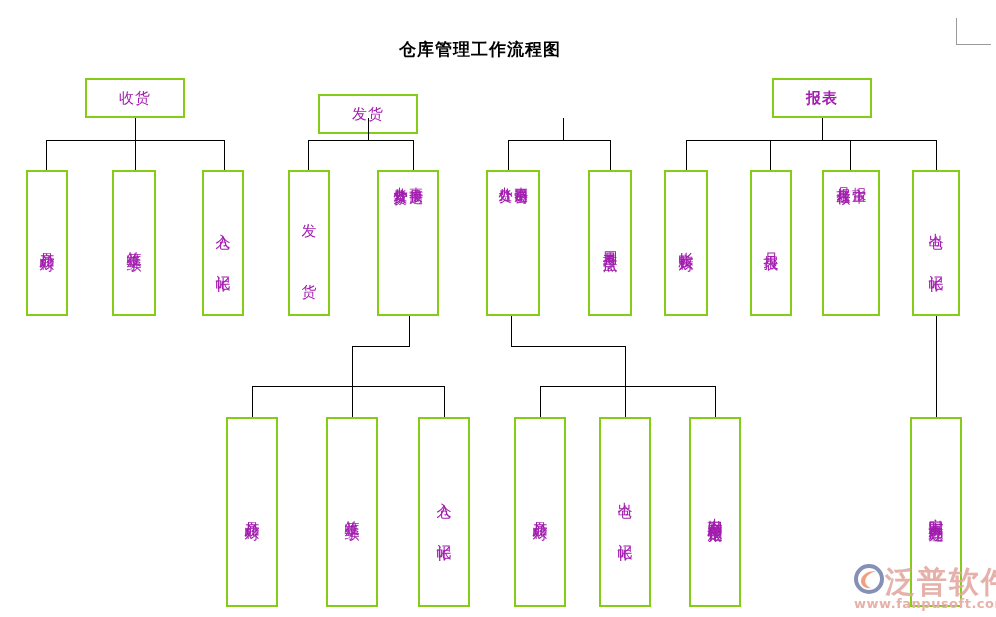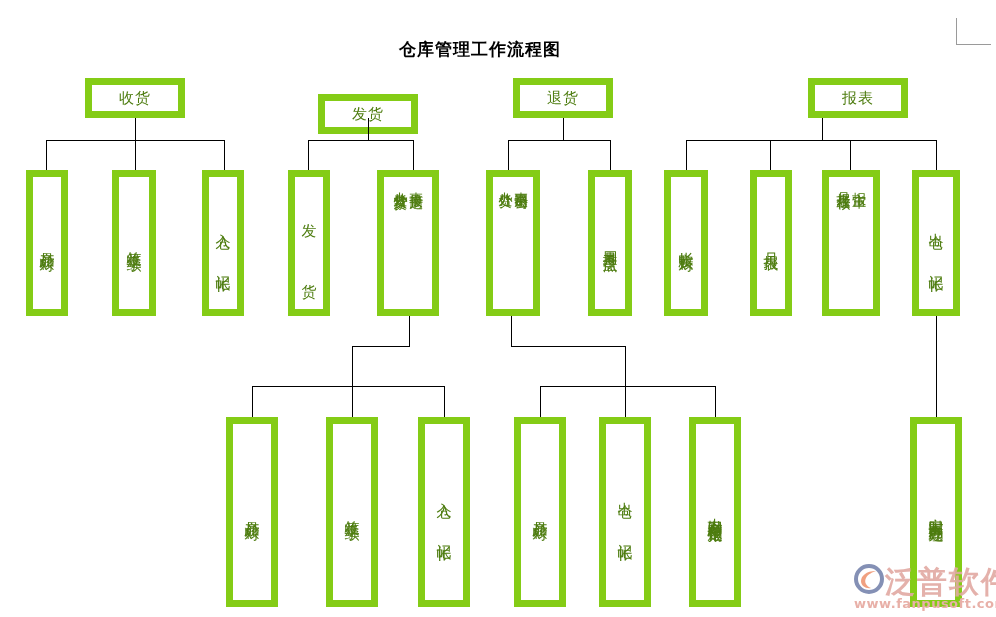--- a/index.html
+++ b/index.html
@@ -27,24 +27,24 @@
     font-weight:bold;
     font-size:17px;
     letter-spacing:1px;
     color:#000;
     white-space:nowrap;
   }
 
   
   .box{
     position:absolute;
-    border:7px solid #84cc16;
+    border:2px solid #84cc16;
     background:transparent;
     box-sizing:border-box;
-    color:#4d7c0f;
+    color:#a21caf;
   }
   
   .box.h{
     display:flex;
     align-items:center;
     justify-content:center;
     font-size:15px;
     letter-spacing:1px;
   }
   
@@ -158,21 +158,20 @@
   <div class="box v" style="left:226px;top:417px;width:52px;height:190px;">
     <span class="vtext">产品核对</span>
   </div>
   <div class="box v" style="left:326px;top:417px;width:52px;height:190px;">
     <span class="vtext">签收手续</span>
   </div>
   <div class="box v" style="left:418px;top:417px;width:52px;height:190px;">
     <span class="vtext">入仓  记帐</span>
   </div>
 
-  <div class="box h" style="left:513px;top:78px;width:100px;height:40px;">退货</div>
   <div class="ln v" style="left:563px;top:118px;height:22px;"></div>
   <div class="ln h" style="left:508px;top:140px;width:102px;"></div>
   <div class="ln v" style="left:508px;top:140px;height:30px;"></div>
   <div class="ln v" style="left:610px;top:140px;height:30px;"></div>
 
   <div class="box v2" style="left:486px;top:170px;width:54px;height:146px;">
     <span class="vcols"><span>事退回公司</span>
 <span>办处货</span></span>
   </div>
   <div class="box v" style="left:588px;top:170px;width:44px;height:146px;">
@@ -190,21 +189,21 @@
   <div class="box v" style="left:514px;top:417px;width:52px;height:190px;">
     <span class="vtext">产品核对</span>
   </div>
   <div class="box v" style="left:599px;top:417px;width:52px;height:190px;">
     <span class="vtext">出仓  记帐</span>
   </div>
   <div class="box v" style="left:689px;top:417px;width:52px;height:190px;">
     <span class="vtext">内勤财务核定报销</span>
   </div>
 
-  <div class="box h" style="left:808px;top:78px;width:100px;height:40px;">报表</div>
+  <div class="box h" style="left:772px;top:78px;width:100px;height:40px;font-weight:bold;">报表</div>
   <div class="ln v" style="left:822px;top:118px;height:22px;"></div>
   <div class="ln h" style="left:686px;top:140px;width:250px;"></div>
   <div class="ln v" style="left:686px;top:140px;height:30px;"></div>
   <div class="ln v" style="left:770px;top:140px;height:30px;"></div>
   <div class="ln v" style="left:850px;top:140px;height:30px;"></div>
   <div class="ln v" style="left:936px;top:140px;height:30px;"></div>
 
   <div class="box v" style="left:664px;top:170px;width:44px;height:146px;">
     <span class="vtext">帐实核对</span>
   </div>

